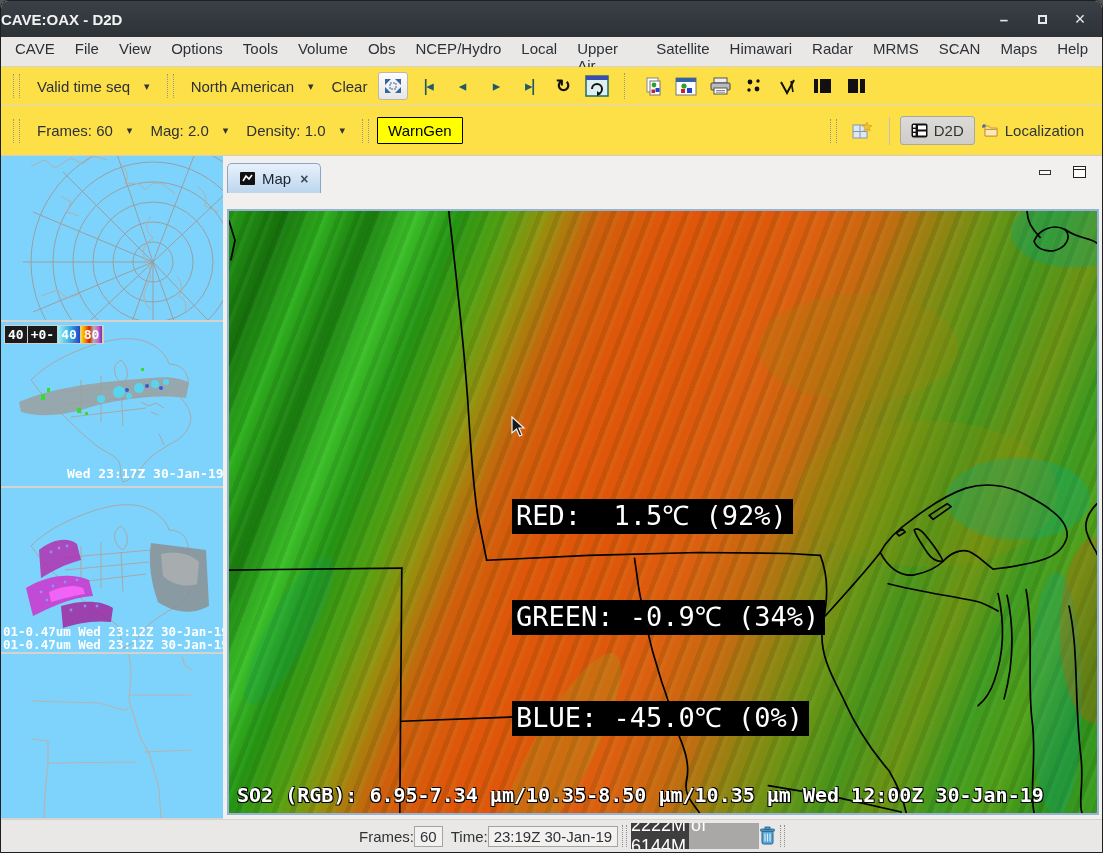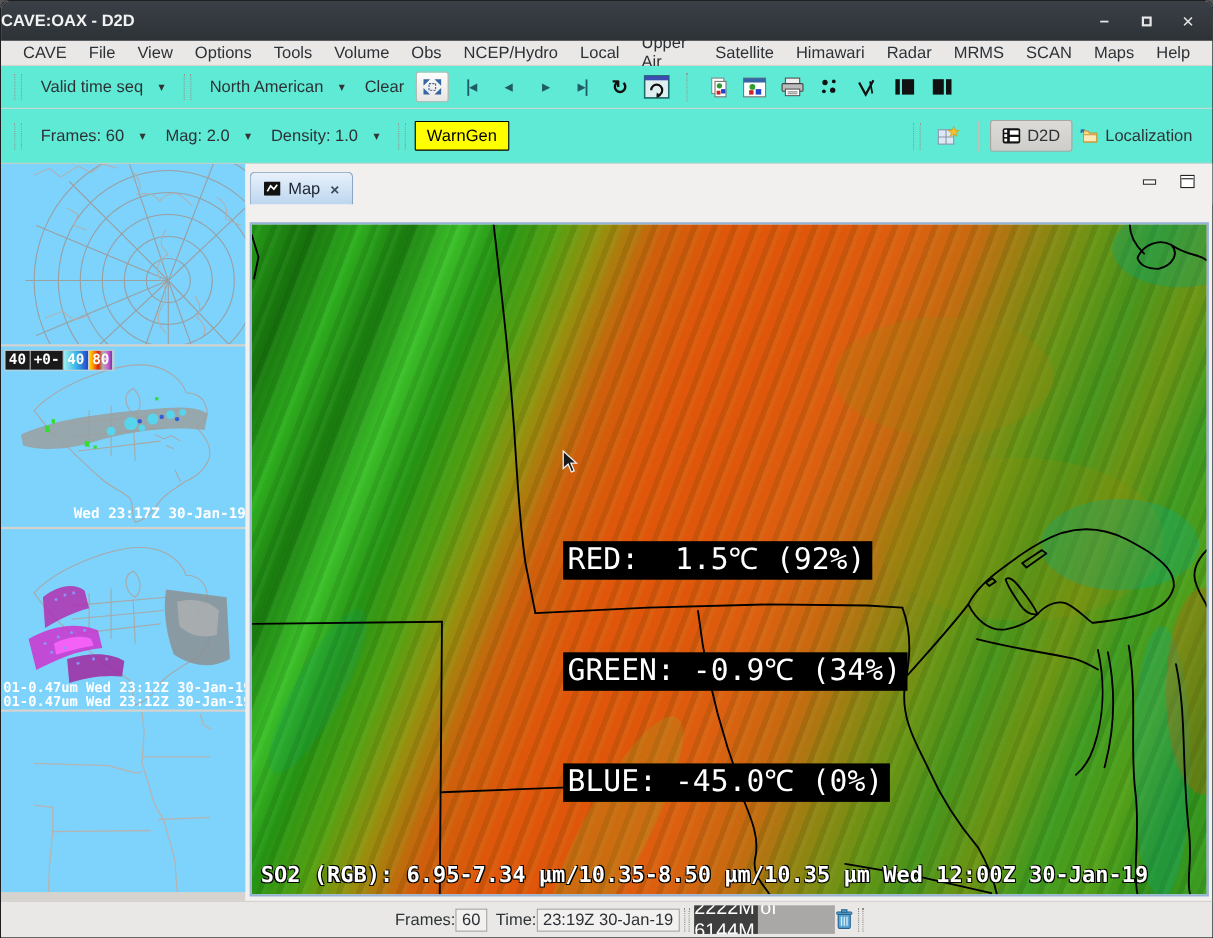--- a/index.html
+++ b/index.html
@@ -10,25 +10,25 @@
   
   .titlebar { height:36px; background:linear-gradient(#3a4046,#2d3237); border-radius:7px 7px 0 0; display:flex; align-items:center; position:relative; flex:none; }
   .title { position:absolute; left:0; right:0; text-align:left; color:#f2f2f2; font-weight:bold; font-size:15px; }
   .winbtns { position:absolute; right:14px; display:flex; gap:22px; align-items:center; }
   .winbtn { color:#e8e8e8; width:16px; height:16px; display:flex; align-items:center; justify-content:center; font-size:15px; cursor:default; }
   .wb-min { font-weight:bold; }
   .wb-max span { display:block; width:9px; height:9px; border:2px solid #e8e8e8; }
   .wb-close { font-size:18px; }
 
   
-  .menubar { height:23px; background:#e9e8e6; border-bottom:1px solid #d5d3cf; display:flex; align-items:center; padding:0 10px; flex:none; }
+  .menubar { height:30px; background:#e9e8e6; border-bottom:1px solid #d5d3cf; display:flex; align-items:flex-start; padding:0 4px; flex:none; }
   .menu-item { padding:3px 10px; font-size:15px; color:#2d3136; cursor:default; }
 
   
-  .toolbar { background:#5eead4; display:flex; align-items:center; flex:none; }
+  .toolbar { background:#fde047; display:flex; align-items:center; flex:none; }
   .tb1 { height:39px; border-bottom:1px solid #d9d7d3; padding:0 4px; }
   .tb2 { height:50px; border-bottom:1px solid #cfcdc9; padding:0 4px; }
   .handle { width:7px; height:24px; border-left:1px dotted #989690; border-right:1px dotted #989690; margin:0 8px; flex:none; }
   .tbtn { display:flex; align-items:center; gap:8px; padding:4px 8px; font-size:15px; color:#2d3136; border:1px solid transparent; border-radius:3px; cursor:default; white-space:nowrap; }
   .caret { font-size:11px; color:#333; margin-left:6px; }
   .iconbtn { width:30px; height:28px; display:flex; align-items:center; justify-content:center; border:1px solid transparent; border-radius:3px; margin:0 2px; }
   .iconbtn.framed { border:1px solid #b9b7b2; background:linear-gradient(#fdfdfc,#e8e6e3); }
   .sep { width:1px; height:26px; border-left:1px dotted #9a9892; margin:0 10px; }
   .navglyph { font-size:15px; color:#1f5b66; font-weight:bold; font-family:"DejaVu Sans", sans-serif; letter-spacing:-2px; }
   .loopglyph { font-size:18px; color:#111; font-weight:bold; }

